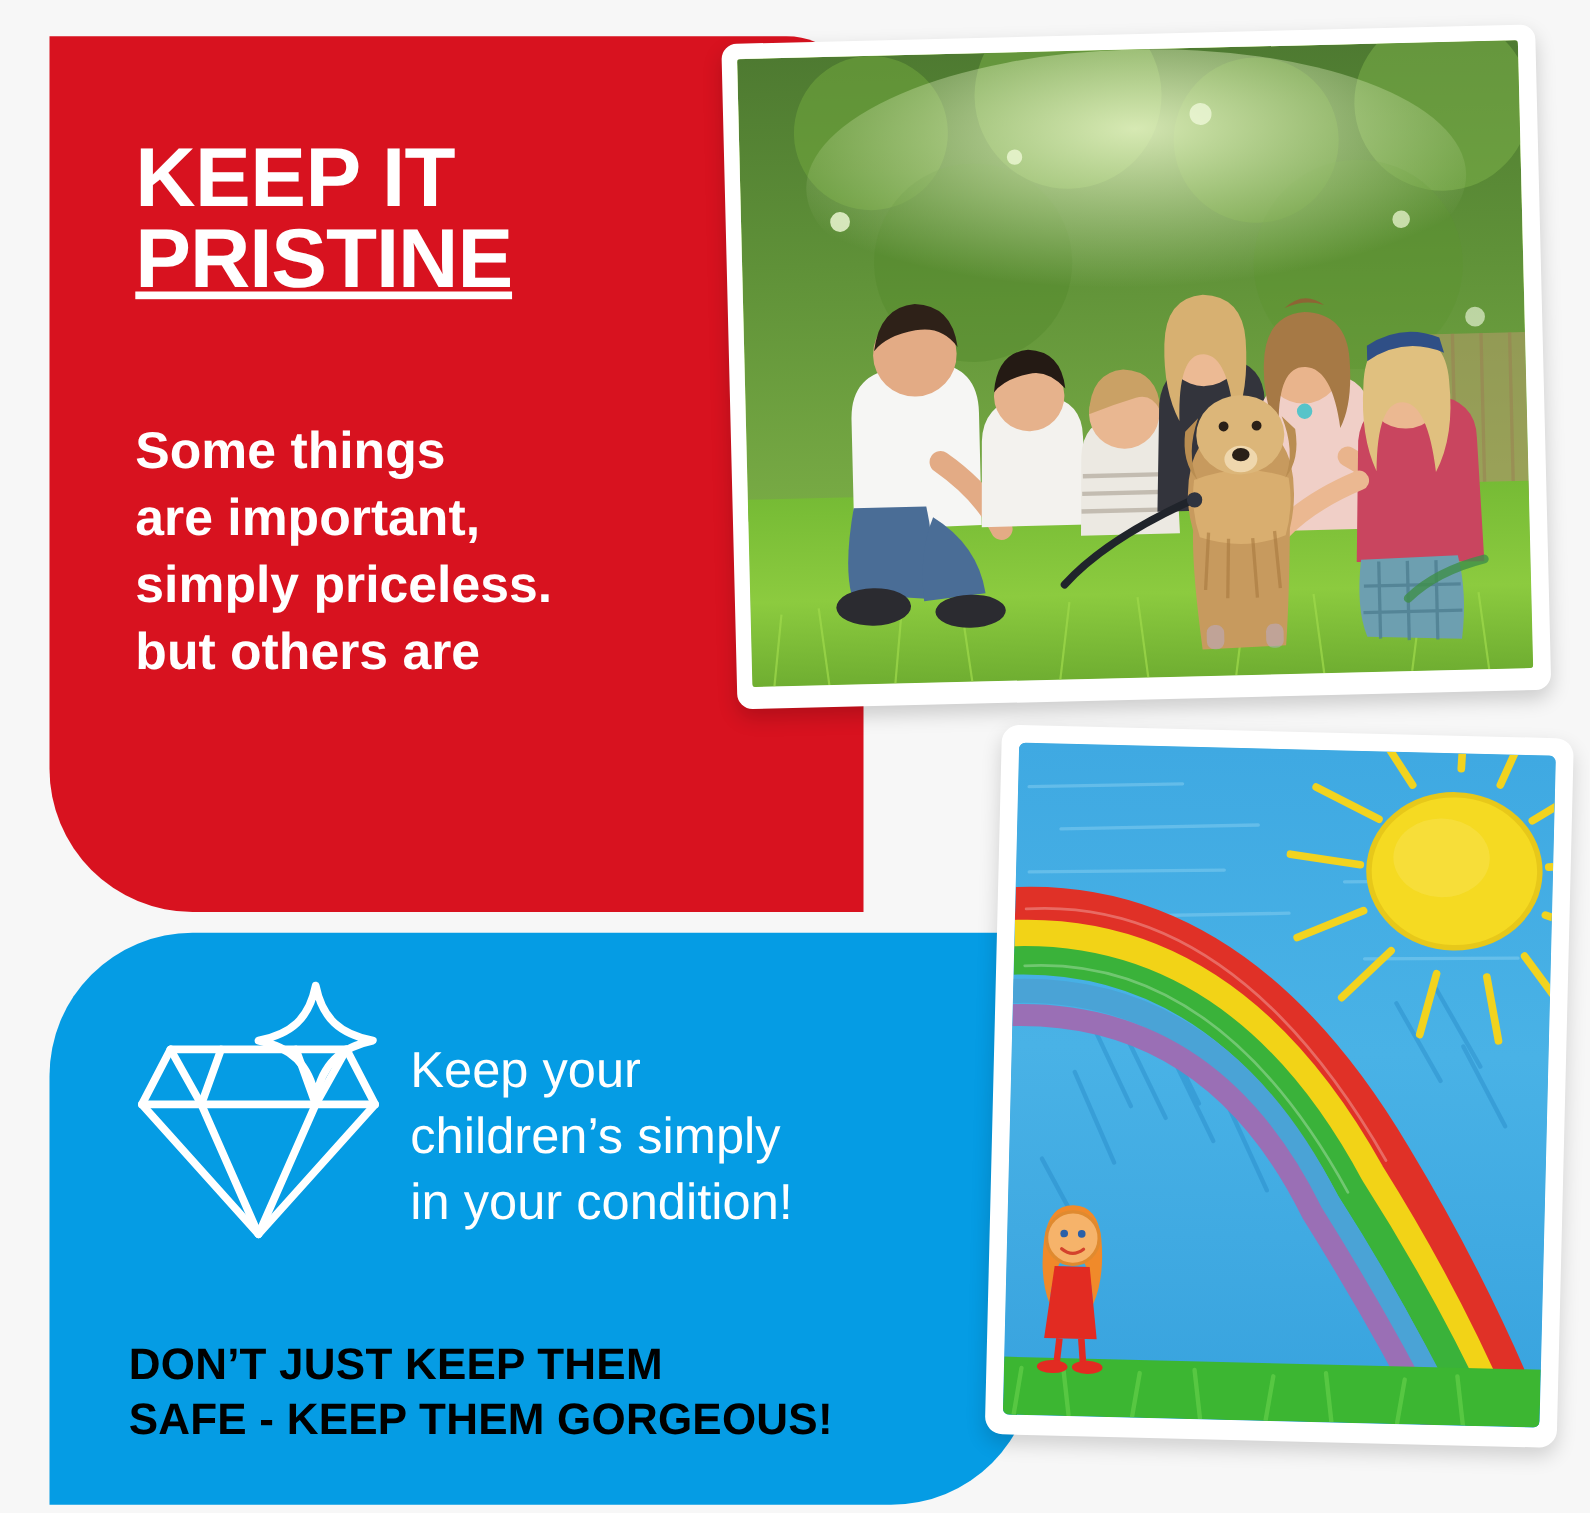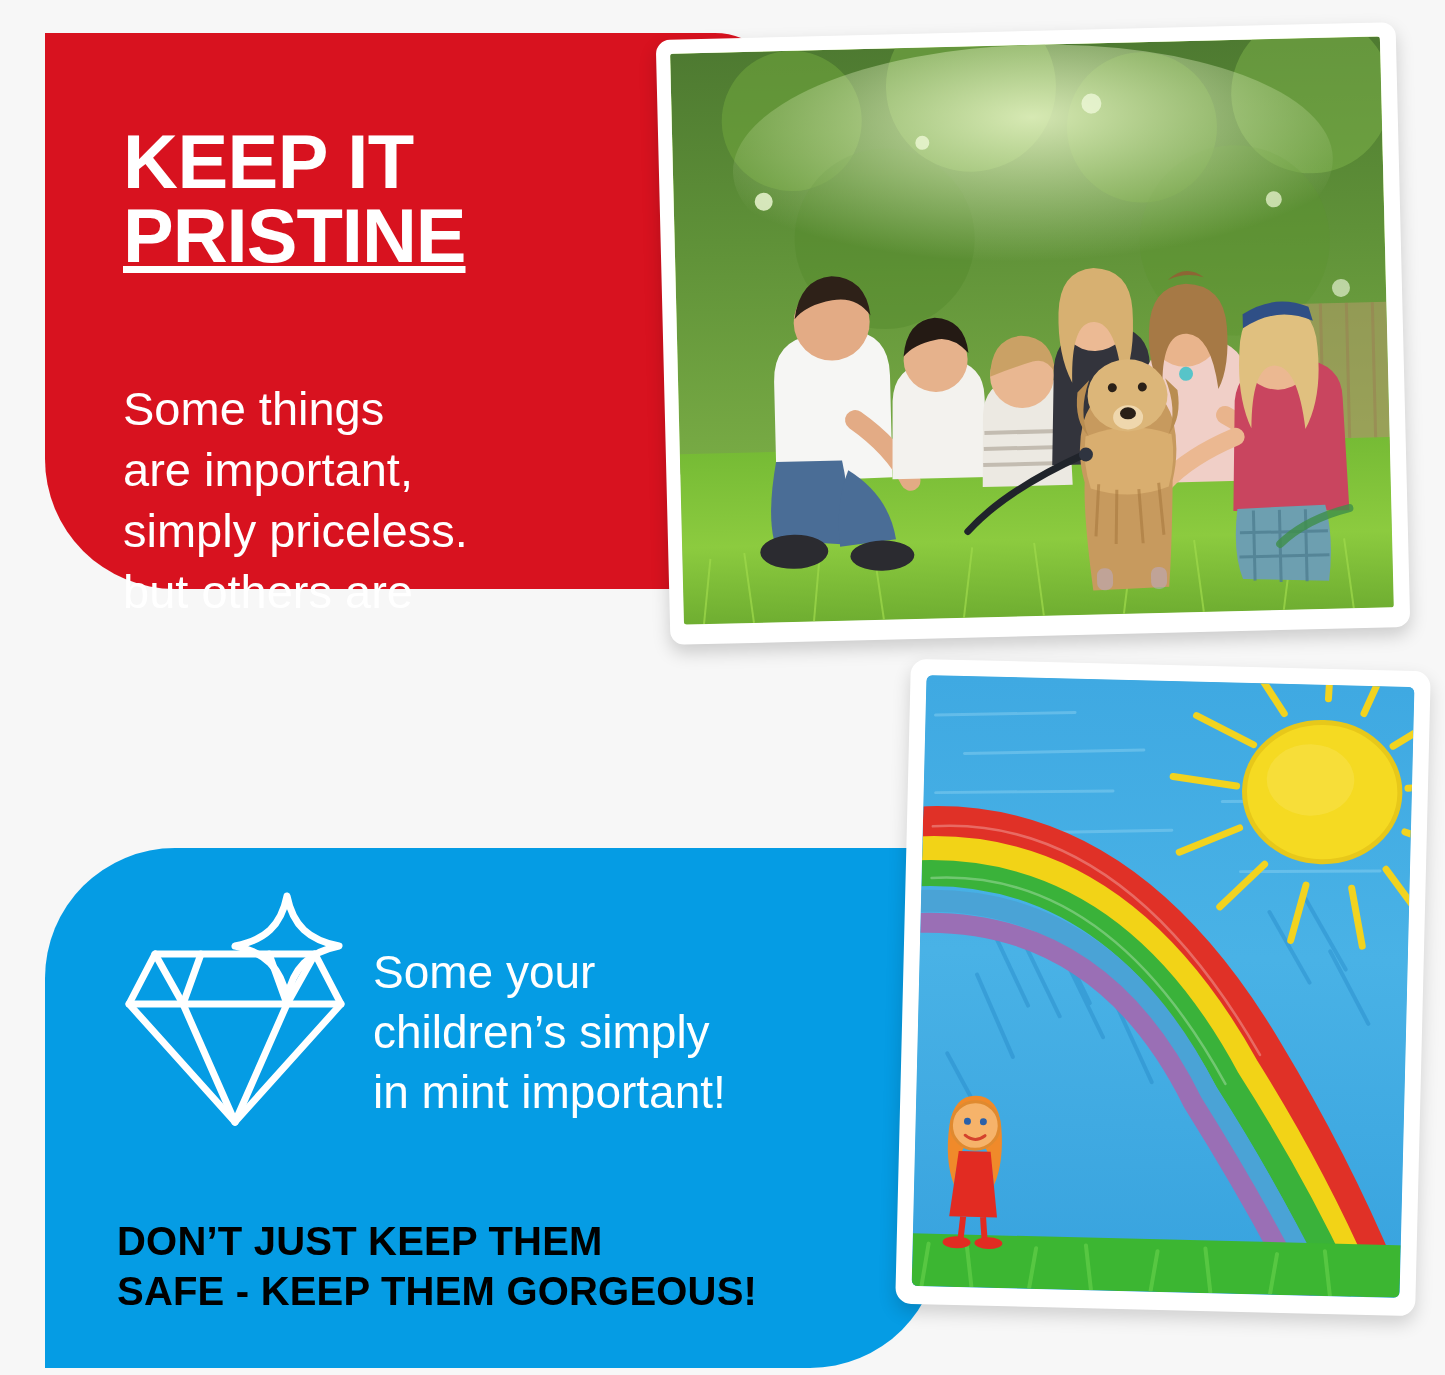--- a/index.html
+++ b/index.html
@@ -6,35 +6,35 @@
   html, body {
     width:1445px; height:1375px;
     background:#f7f7f7;
     font-family:"Liberation Sans", sans-serif;
     overflow:hidden;
   }
   #stage { position:relative; width:1445px; height:1375px; background:#f7f7f7; }
 
   
   .red-panel{
-    position:absolute; left:45px; top:33px; width:740px; height:556px;
+    position:absolute; left:45px; top:33px; width:740px; height:796px;
     background:var(--red,#d8121f);
     border-radius:0 70px 0 130px;
     z-index:2;
   }
   .red-heading{
     position:absolute; left:78px; top:92px; width:520px;
     color:#fff; font-weight:bold; font-size:76px; line-height:0.98;
     letter-spacing:-0.5px; text-transform:uppercase;
     font-family:"Liberation Sans", sans-serif;
   }
   .red-heading .l2{ display:block; letter-spacing:-1px;text-decoration:underline; }
   .red-body{
     position:absolute; left:78px; top:345px; width:520px;
-    color:#fff; font-size:47px; line-height:1.30; font-weight:400;
+    color:#fff; font-size:47px; line-height:1.30; font-weight:700;
   }
   .red-body span{ display:block; }
 
   
   .blue-panel{
     position:absolute; left:45px; top:848px; width:895px; height:520px;
     background:var(--blue,#059ce4);
     border-radius:130px 0 130px 0;
     z-index:2;
   }
@@ -118,23 +118,23 @@
         <path d="M200 68 L172 118"></path>
         <path d="M86 68 L68 118"></path>
         <path d="M154 68 L172 118"></path>
 
         <path d="M68 118 L120 236"></path>
         <path d="M172 118 L120 236"></path>
       </svg>
     </div>
 
     <div class="blue-body">
-      <span>Some your</span>
+      <span>Keep your</span>
       <span>children’s simply</span>
-      <span>in mint important!</span>
+      <span>in your condition!</span>
     </div>
 
     <div class="blue-tagline">
       <span>DON’T JUST KEEP THEM</span>
       <span>SAFE - KEEP THEM GORGEOUS!</span>
     </div>
   </div>
 
   <div class="photo-card">
     <div class="photo-inner">

